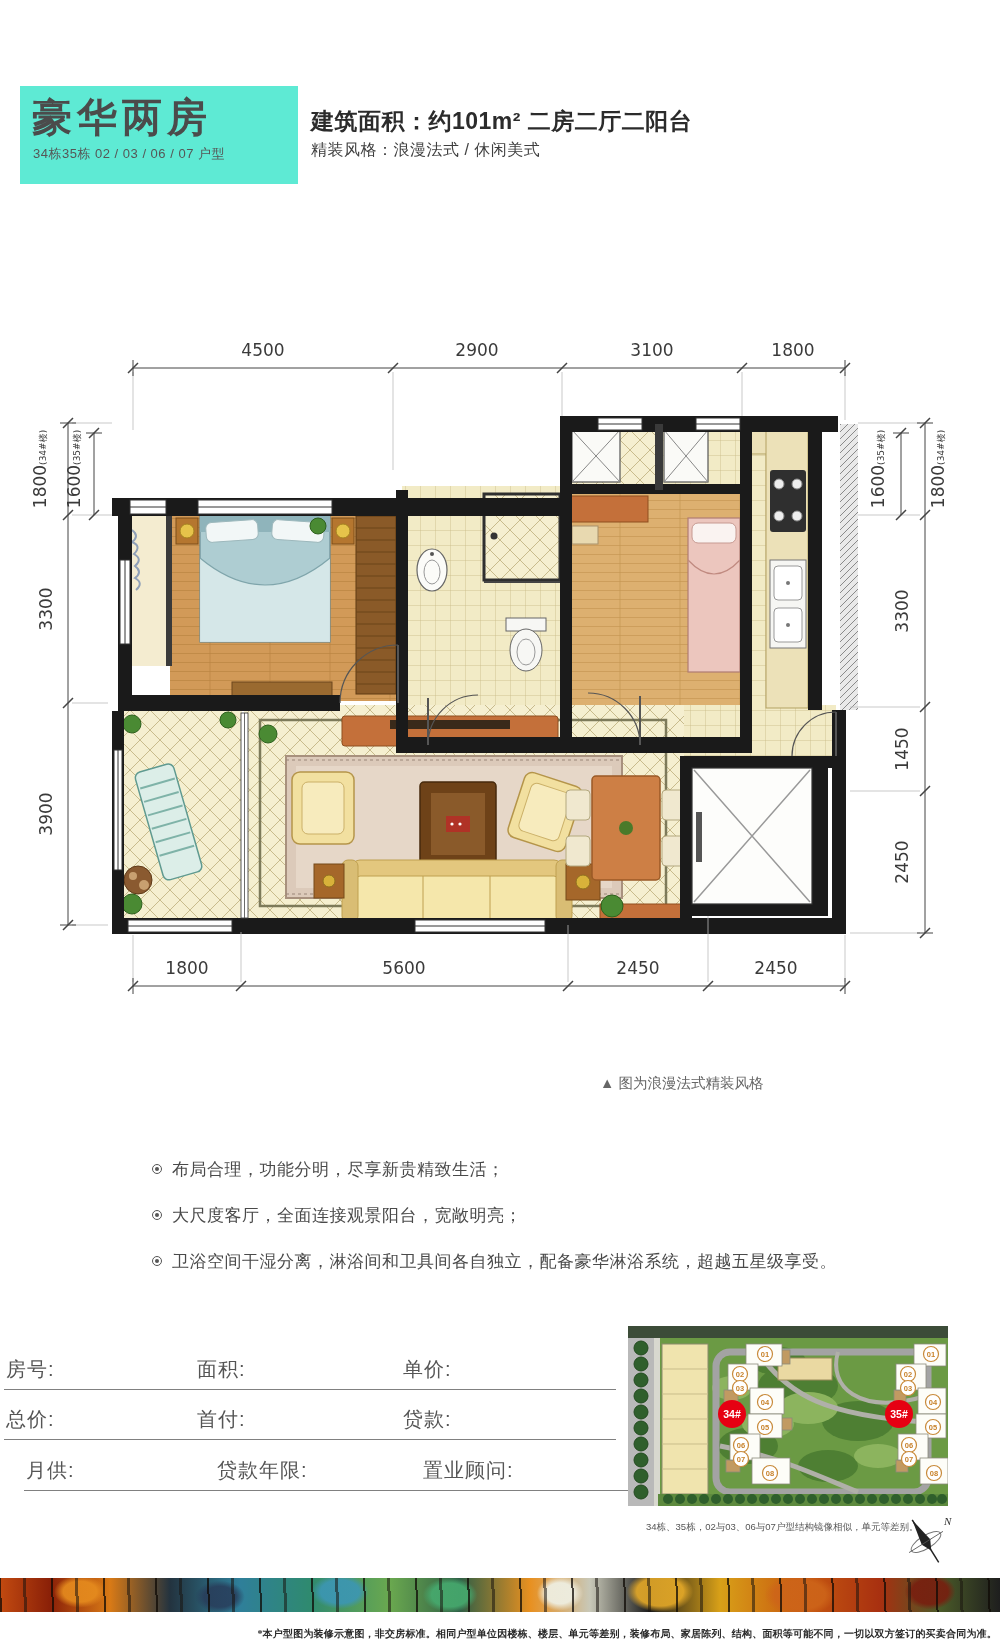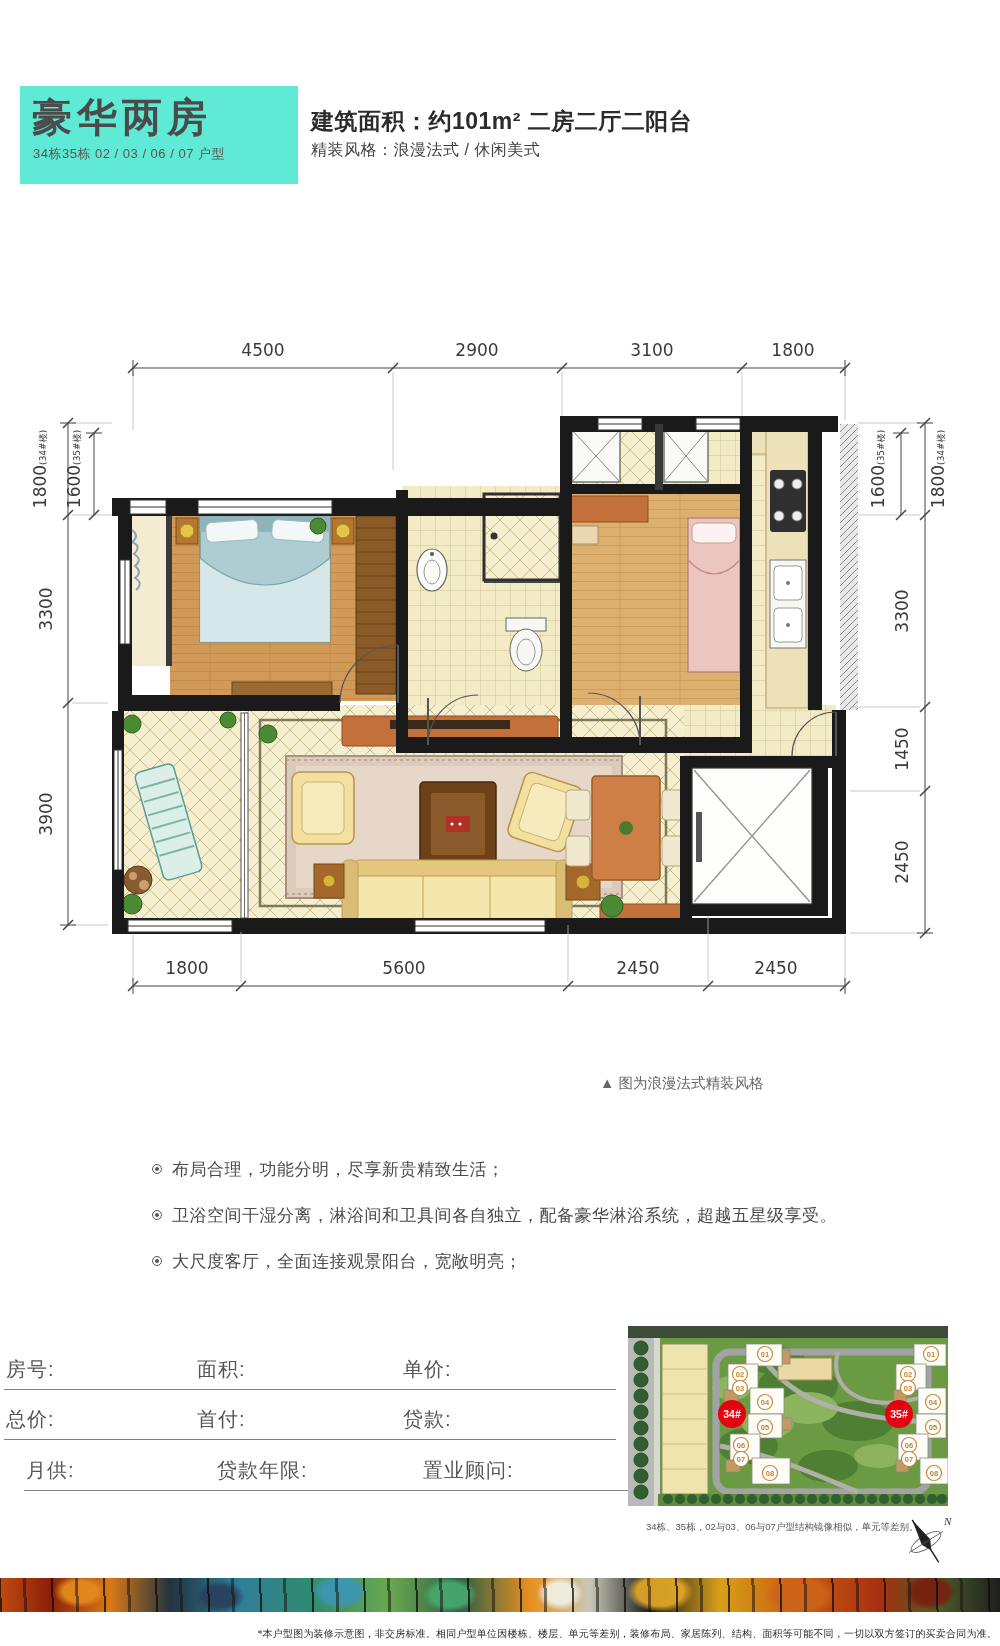--- a/index.html
+++ b/index.html
@@ -38,21 +38,21 @@
       radial-gradient(46px 28px at 34% 40%, rgba(60,150,180,.9) 0 42%, transparent 62%),
       radial-gradient(44px 28px at 45% 50%, rgba(70,170,110,.9) 0 42%, transparent 62%),
       radial-gradient(40px 30px at 56% 45%, rgba(238,238,225,.95) 0 35%, transparent 58%),
       radial-gradient(52px 32px at 66% 40%, rgba(230,170,40,.9) 0 45%, transparent 64%),
       radial-gradient(56px 32px at 80% 50%, rgba(205,100,25,.9) 0 45%, transparent 64%),
       radial-gradient(40px 28px at 93% 40%, rgba(120,30,15,.9) 0 45%, transparent 64%),
       linear-gradient(90deg,#c24a10 0%,#8a2008 5%,#d97a16 11%,#23333f 17%,#2f7f9a 24%,
         #2f8a6f 31%,#6aa84f 39%,#2f5f46 46%,#e89020 53%,#c8c8b8 59%,#1a1a1a 65%,
         #d8a018 72%,#c85a10 80%,#a83010 88%,#4a5a28 94%,#1e1e1e 100%);}
   .disclaimer{left:0;top:1627px;width:997px;text-align:right;font-size:10px;color:#2a2a2a;
-      font-family:"Liberation Serif","DejaVu Serif",serif;letter-spacing:.2px;}
+      font-family:"Liberation Serif","DejaVu Serif",serif;letter-spacing:.2px;font-weight:bold;}
   
   .dim{font-size:17px;fill:#3a3a3a;font-family:"DejaVu Sans",sans-serif;}
   .dimnote{font-size:9px;fill:#3a3a3a;}
   .uc{font-size:7.5px;font-weight:bold;fill:#c8822a;text-anchor:middle;}
   .badge-t{font-size:10.5px;font-weight:bold;fill:#fff;text-anchor:middle;}
 </style>
 </head>
 <body>
 
 <div class="abs title-box">
@@ -383,25 +383,25 @@
 
 <div class="abs plan-caption">▲ 图为浪漫法式精装风格</div>
 
 <div class="abs features">
   <div class="feature-row">
     <span class="bullet"></span>
     <span class="feature-text">布局合理，功能分明，尽享新贵精致生活；</span>
   </div>
   <div class="feature-row">
     <span class="bullet"></span>
-    <span class="feature-text">卫浴空间干湿分离，淋浴间和卫具间各自独立，配备豪华淋浴系统，超越五星级享受。</span>
+    <span class="feature-text">大尺度客厅，全面连接观景阳台，宽敞明亮；</span>
   </div>
   <div class="feature-row">
     <span class="bullet"></span>
-    <span class="feature-text">大尺度客厅，全面连接观景阳台，宽敞明亮；</span>
+    <span class="feature-text">卫浴空间干湿分离，淋浴间和卫具间各自独立，配备豪华淋浴系统，超越五星级享受。</span>
   </div>
 </div>
 
 <div class="abs form-row" style="top:1360px;height:29px;">
   <span class="fc1">房号:</span>
   <span class="fc2">面积:</span>
   <span class="fc3">单价:</span>
 </div>
 <div class="abs form-row" style="top:1410px;height:29px;">
   <span class="fc1">总价:</span>

